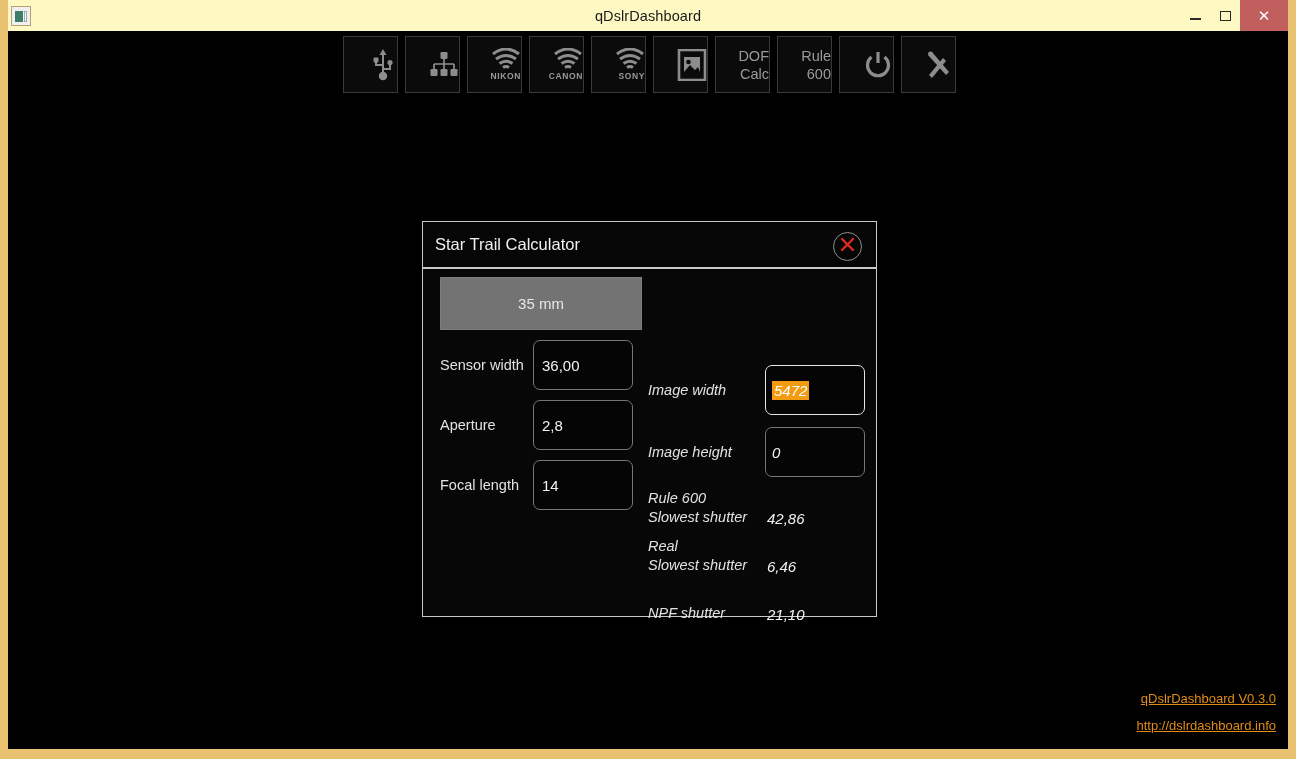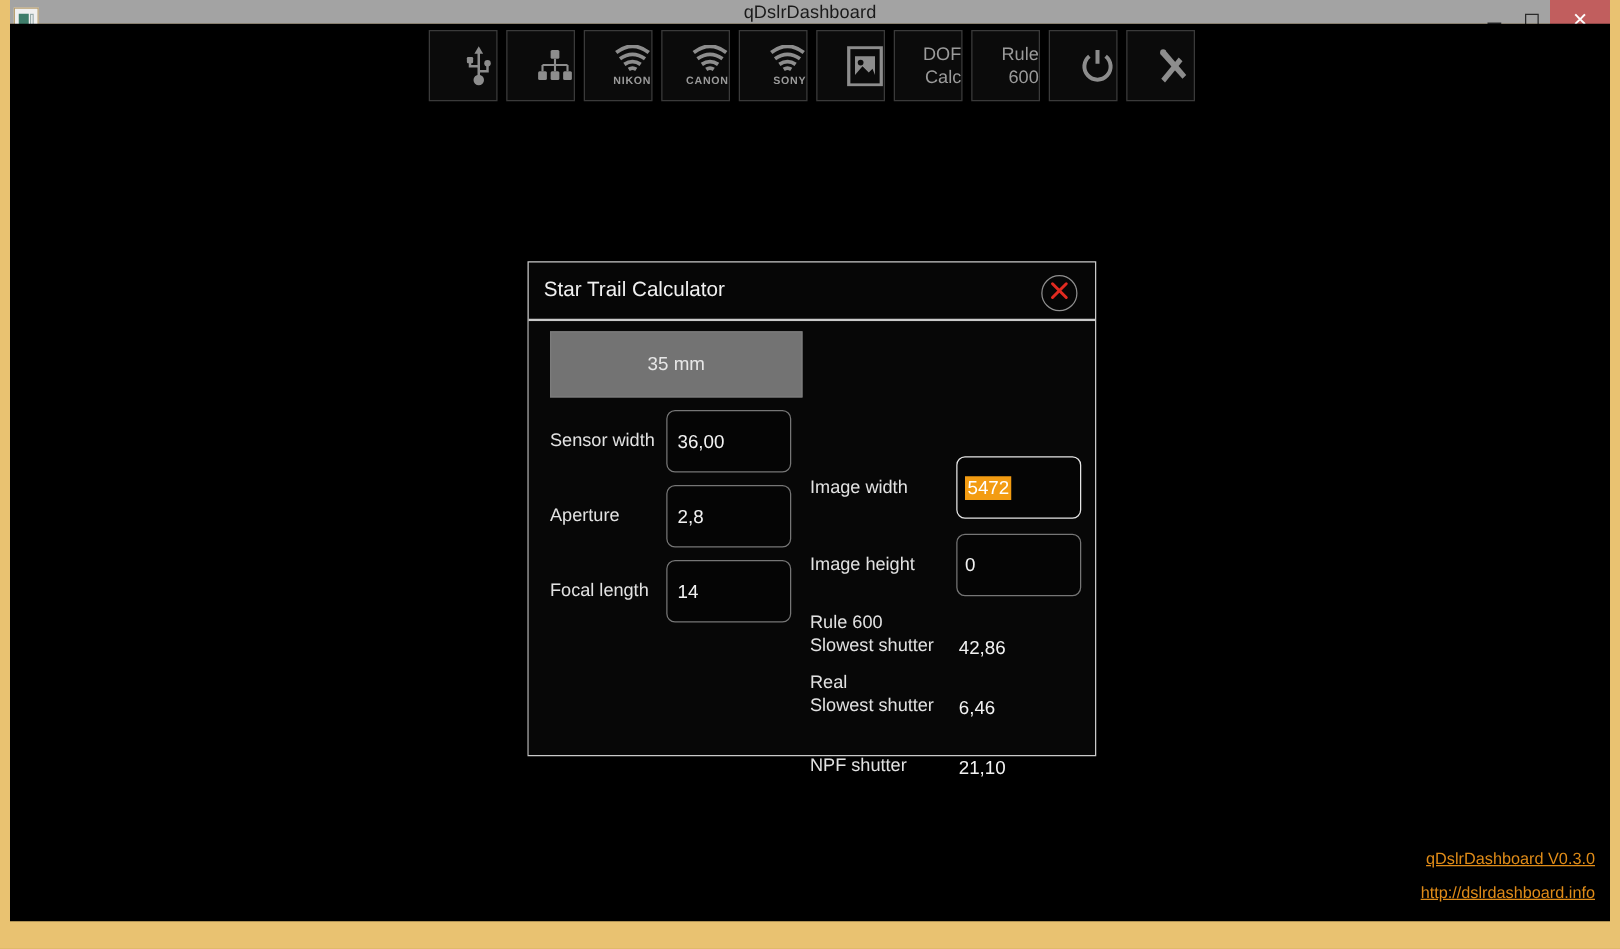--- a/index.html
+++ b/index.html
@@ -17,22 +17,22 @@
     position: relative;
     width: 1296px;
     height: 759px;
     background: #e9c271;
     padding: 0 8px 10px 8px;
   }
 
   
   #title-bar {
     position: relative;
-    height: 19px;
-    background: #a3a3a3;
+    height: 31px;
+    background: #fef9c3;
     display: flex;
     align-items: center;
     justify-content: center;
   }
   #app-icon {
     position: absolute;
     left: 3px;
     top: 6px;
     width: 20px;
     height: 20px;
@@ -222,22 +222,23 @@
     font-size: 15px;
     padding: 4px 8px;
     font-family: "Liberation Sans", sans-serif;
     outline: none;
   }
 
   
   #right-column {
     position: absolute;
     left: 225px;
-    top: 108px;
+    top: 96px;
     width: 222px;
+    font-style: italic;
   }
   .right-row {
     display: flex;
     align-items: center;
     height: 50px;
     margin-bottom: 12px;
   }
   .right-label {
     width: 117px;
     font-size: 14.5px;

